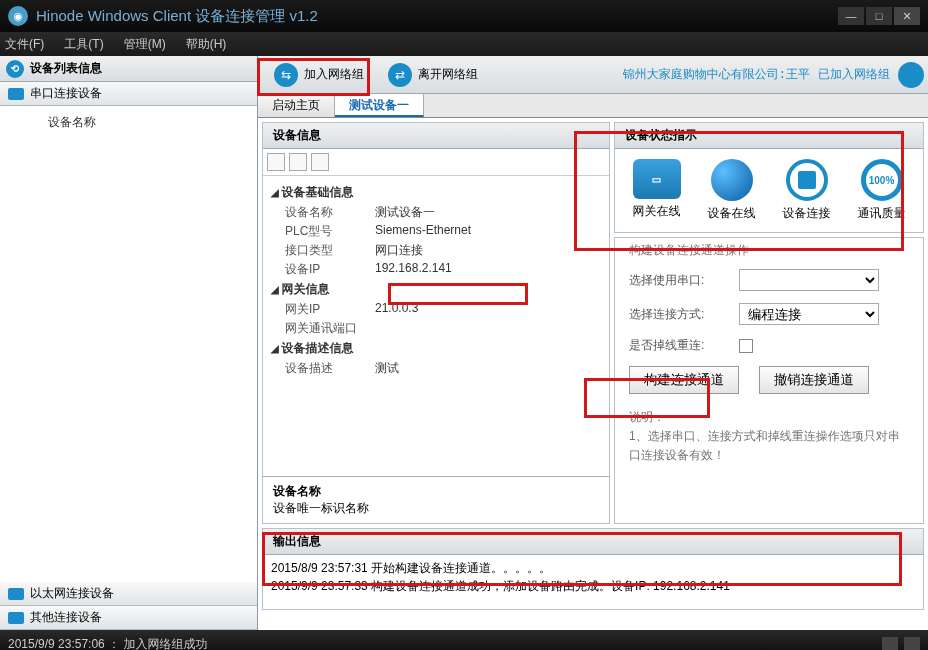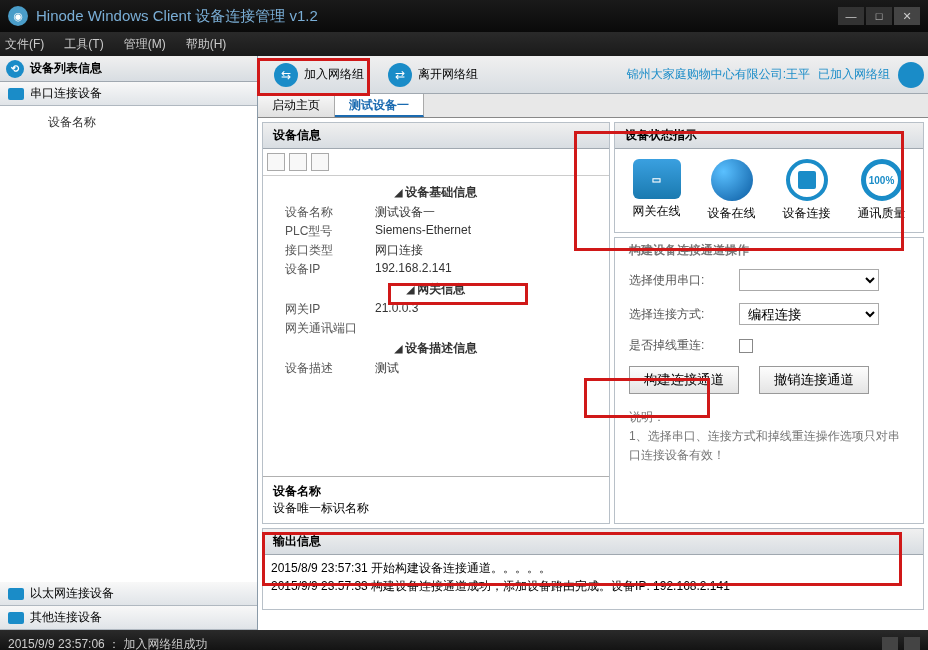--- a/index.html
+++ b/index.html
@@ -17,32 +17,32 @@
 .panel-header .icon-disc { width: 18px; height: 18px; background: #1a8cc8; border-radius: 50%; margin-right: 6px; display: inline-flex; align-items: center; justify-content: center; color: #fff; font-size: 10px; }
 .section-btn { background: linear-gradient(#f8f8f8, #e0e4e8); height: 24px; display: flex; align-items: center; padding: 0 8px; border-bottom: 1px solid #b0b8c0; cursor: pointer; }
 .section-btn .small-icon { width: 16px; height: 12px; background: #1a8cc8; border-radius: 2px; margin-right: 6px; }
 .tree-area { flex: 1; background: #fff; padding: 8px 0 0 48px; }
 .tree-label { color: #333; }
 .highlight-red { border: 3px solid #d01818; position: absolute; pointer-events: none; z-index: 50; }
 .content { flex: 1; display: flex; flex-direction: column; position: relative; }
 .toolbar { background: linear-gradient(#f0f0f0, #d8dde2); height: 38px; display: flex; align-items: center; padding: 0 4px; border-bottom: 1px solid #a0a8b0; }
 .toolbar-btn { display: flex; align-items: center; padding: 4px 12px; cursor: pointer; gap: 6px; }
 .toolbar-icon { width: 24px; height: 24px; background: #1a8cc8; border-radius: 50%; display: flex; align-items: center; justify-content: center; color: #fff; }
-.toolbar-right { margin-left: auto; display: flex; align-items: center; gap: 8px; color: #1a8cc8; }
+.toolbar-right { margin-left: auto; display: flex; align-items: center; gap: 8px; color: #1a8cc8; font-family: Liberation Mono, monospace; }
 .user-icon { width: 26px; height: 26px; background: #1a8cc8; border-radius: 50%; }
 .tabs { display: flex; height: 24px; background: #e8e8e8; border-bottom: 1px solid #888; }
 .tab { padding: 3px 14px; border-right: 1px solid #aaa; cursor: pointer; background: linear-gradient(#f8f8f8,#e0e0e0); }
 .tab.active { background: #fff; font-weight: bold; color: #1a6ab0; border-bottom: 2px solid #1a6ab0; }
 .workspace { flex: 1; display: flex; gap: 4px; padding: 4px; background: #fff; overflow: hidden; }
 .left-pane { width: 348px; display: flex; flex-direction: column; border: 1px solid #b8c0c8; }
 .pane-title { background: linear-gradient(#f0f0f0,#d8dde2); padding: 4px 10px; font-weight: bold; border-bottom: 1px solid #a0a8b0; }
 .prop-toolbar { padding: 4px; border-bottom: 1px solid #ccc; display:flex; gap:4px; }
 .prop-toolbar span { width:18px; height:18px; border:1px solid #aaa; background:#f8f8f8; display:inline-block; }
 .prop-body { flex: 1; padding: 6px 8px; overflow: auto; }
-.prop-group { font-weight: bold; color: #333; padding: 2px 0; text-align: center; }
+.prop-group { font-weight: bold; color: #333; padding: 2px 0; }
 .prop-group::before { content: "◢ "; font-size: 10px; }
 .prop-row { display: flex; padding: 1px 0 1px 14px; }
 .prop-key { width: 90px; color: #555; }
 .prop-val { flex: 1; color: #333; }
 .device-name-section { border-top: 1px solid #b0b0b0; padding: 6px 10px; }
 .right-pane { flex: 1; display: flex; flex-direction: column; gap: 4px; }
 .status-box { border: 1px solid #b8c0c8; }
 .status-icons { display: flex; justify-content: space-around; padding: 10px 4px; }
 .status-item { display: flex; flex-direction: column; align-items: center; gap: 4px; font-size: 12px; }
 .status-icon { width: 48px; height: 40px; border-radius: 6px; display:flex; align-items:center; justify-content:center; color:#fff; font-size:10px; font-weight:bold; }
@@ -198,21 +198,21 @@
             <div class="status-item">
               <div class="status-icon quality">
                   <span>100%</span>
                 </div>
               <span>通讯质量</span>
             </div>
           </div>
         </div>
 
         <div class="channel-box">
-          <div style="font-weight:bold;color:#777;margin:-4px 0 4px">构建设备连接通道操作</div>
+          <div style="font-weight:normal;color:#777;margin:-4px 0 4px">构建设备连接通道操作</div>
           <div class="form-row">
             <span class="form-label">选择使用串口:</span>
             <select class="form-select"></select>
           </div>
           <div class="form-row">
             <span class="form-label">选择连接方式:</span>
             <select class="form-select"><option>编程连接</option></select>
           </div>
           <div class="form-row">
             <span class="form-label">是否掉线重连:</span>

